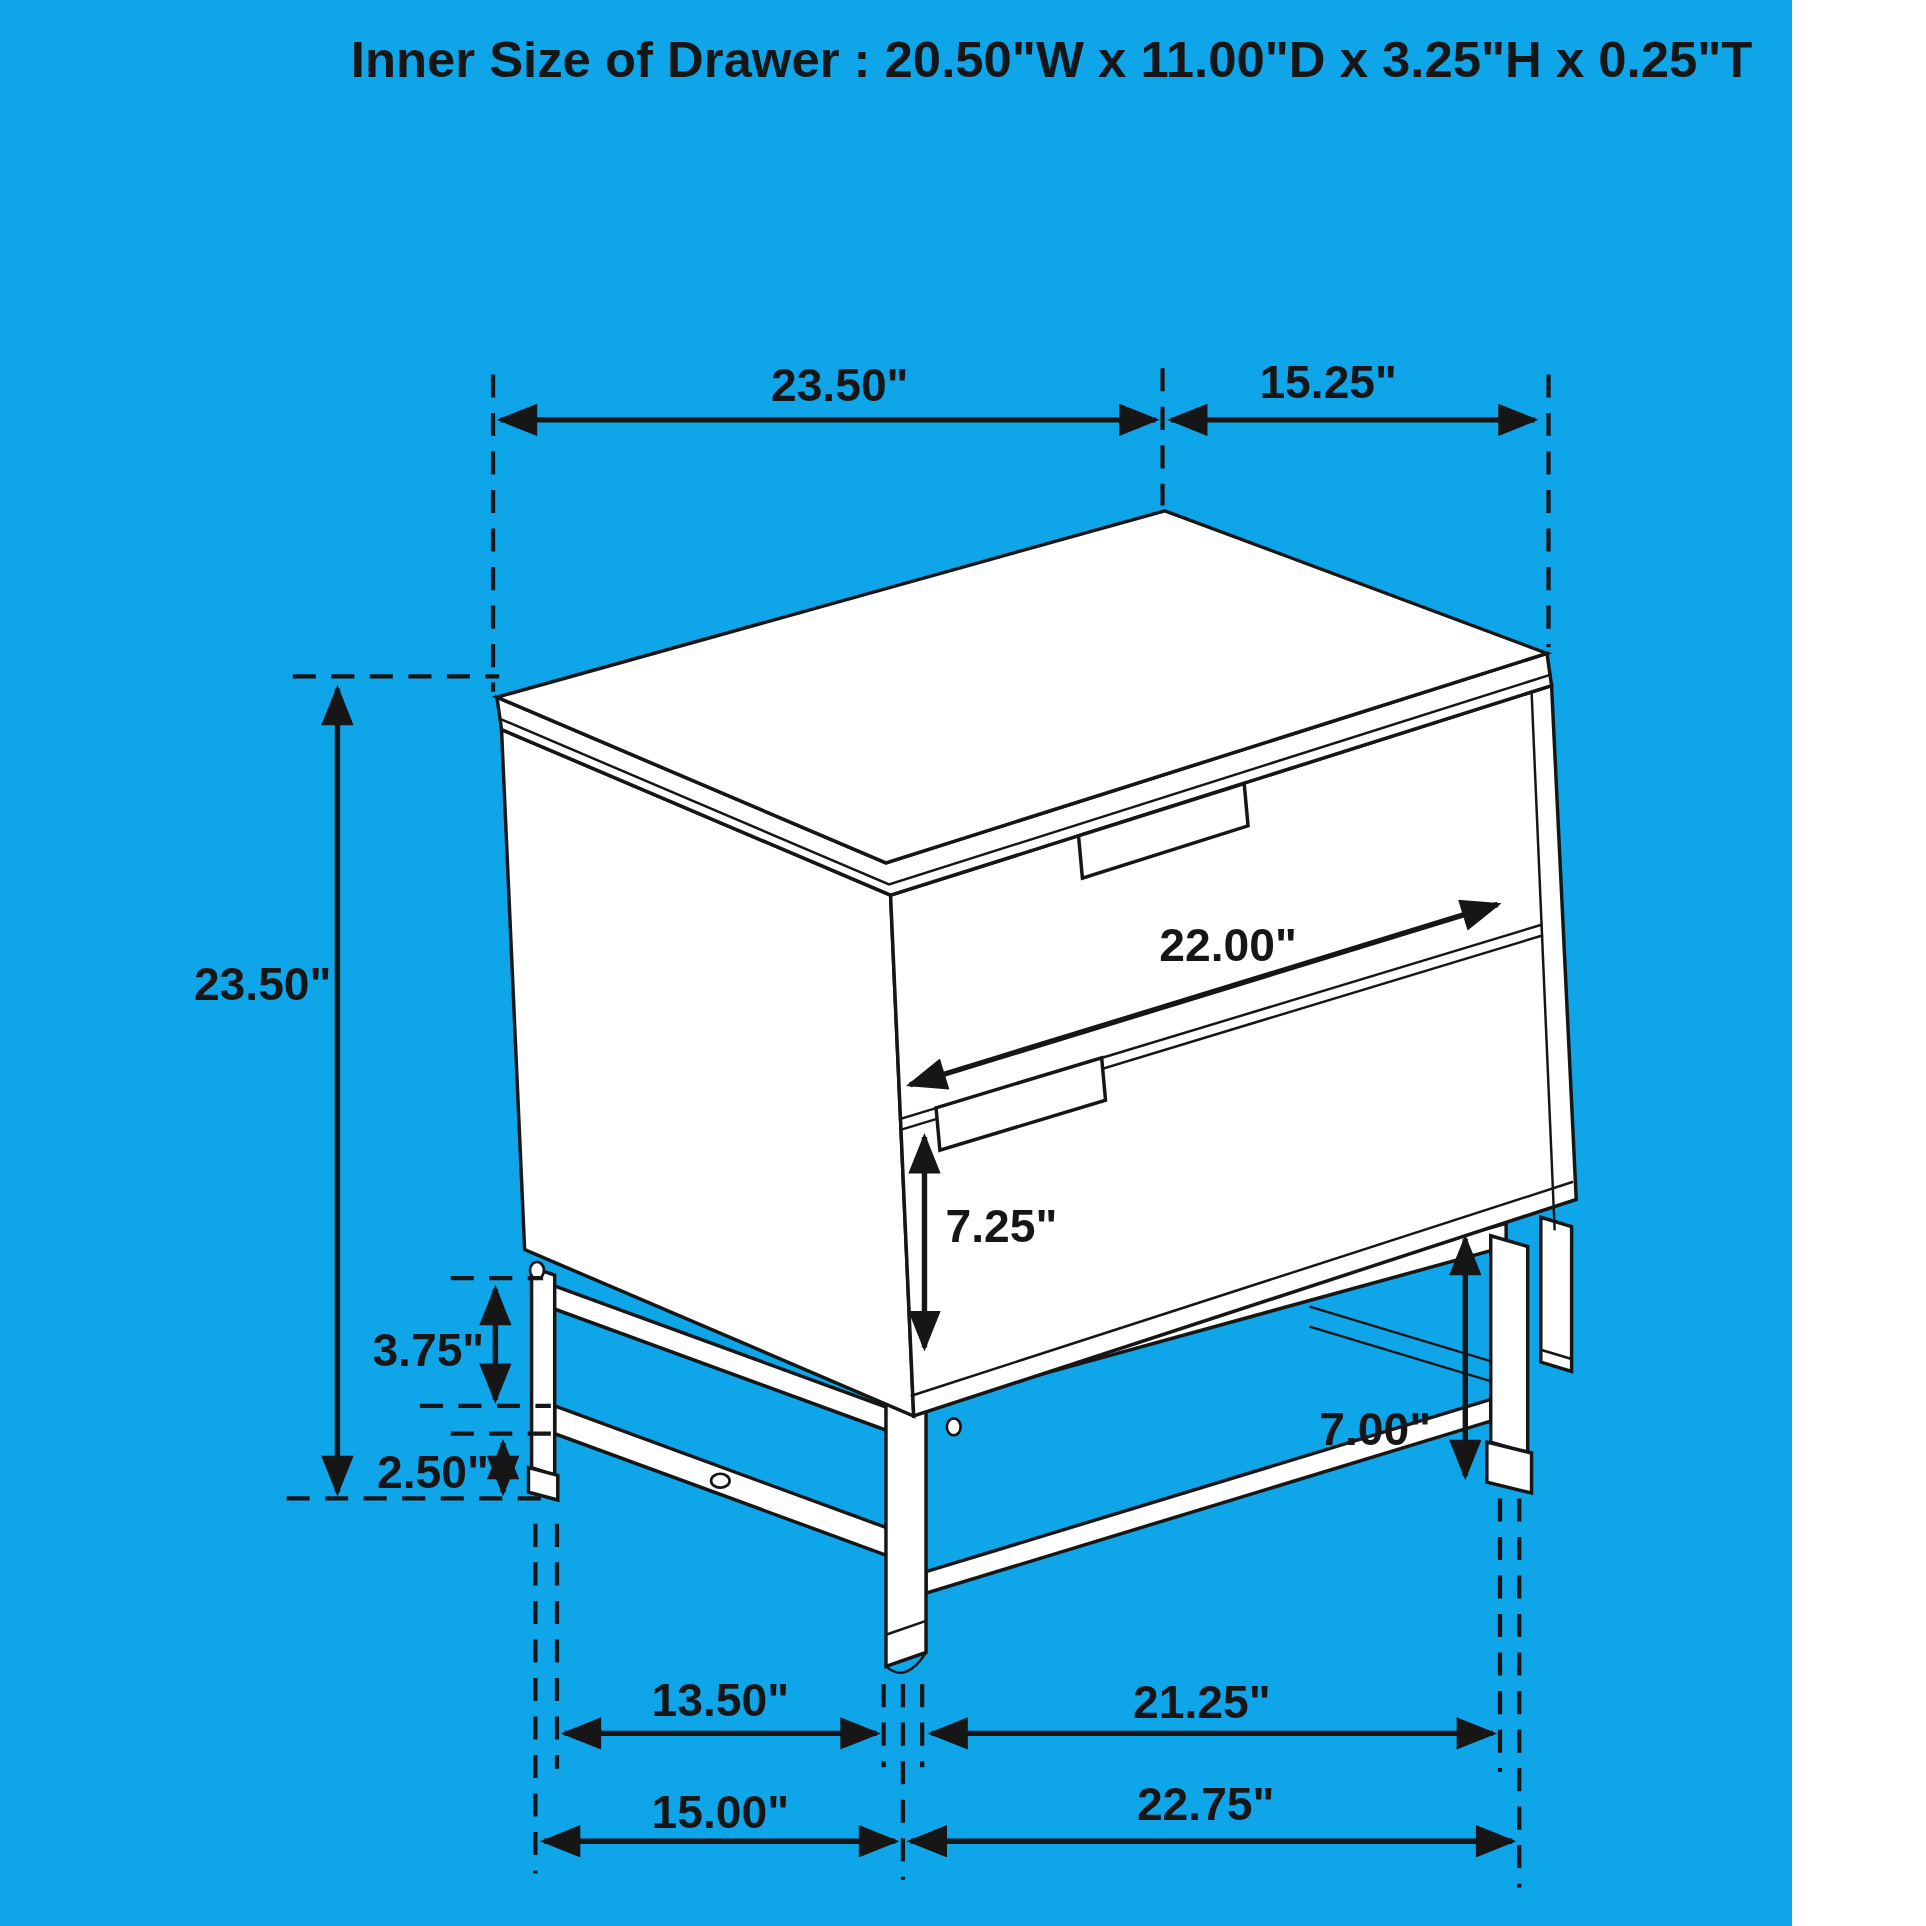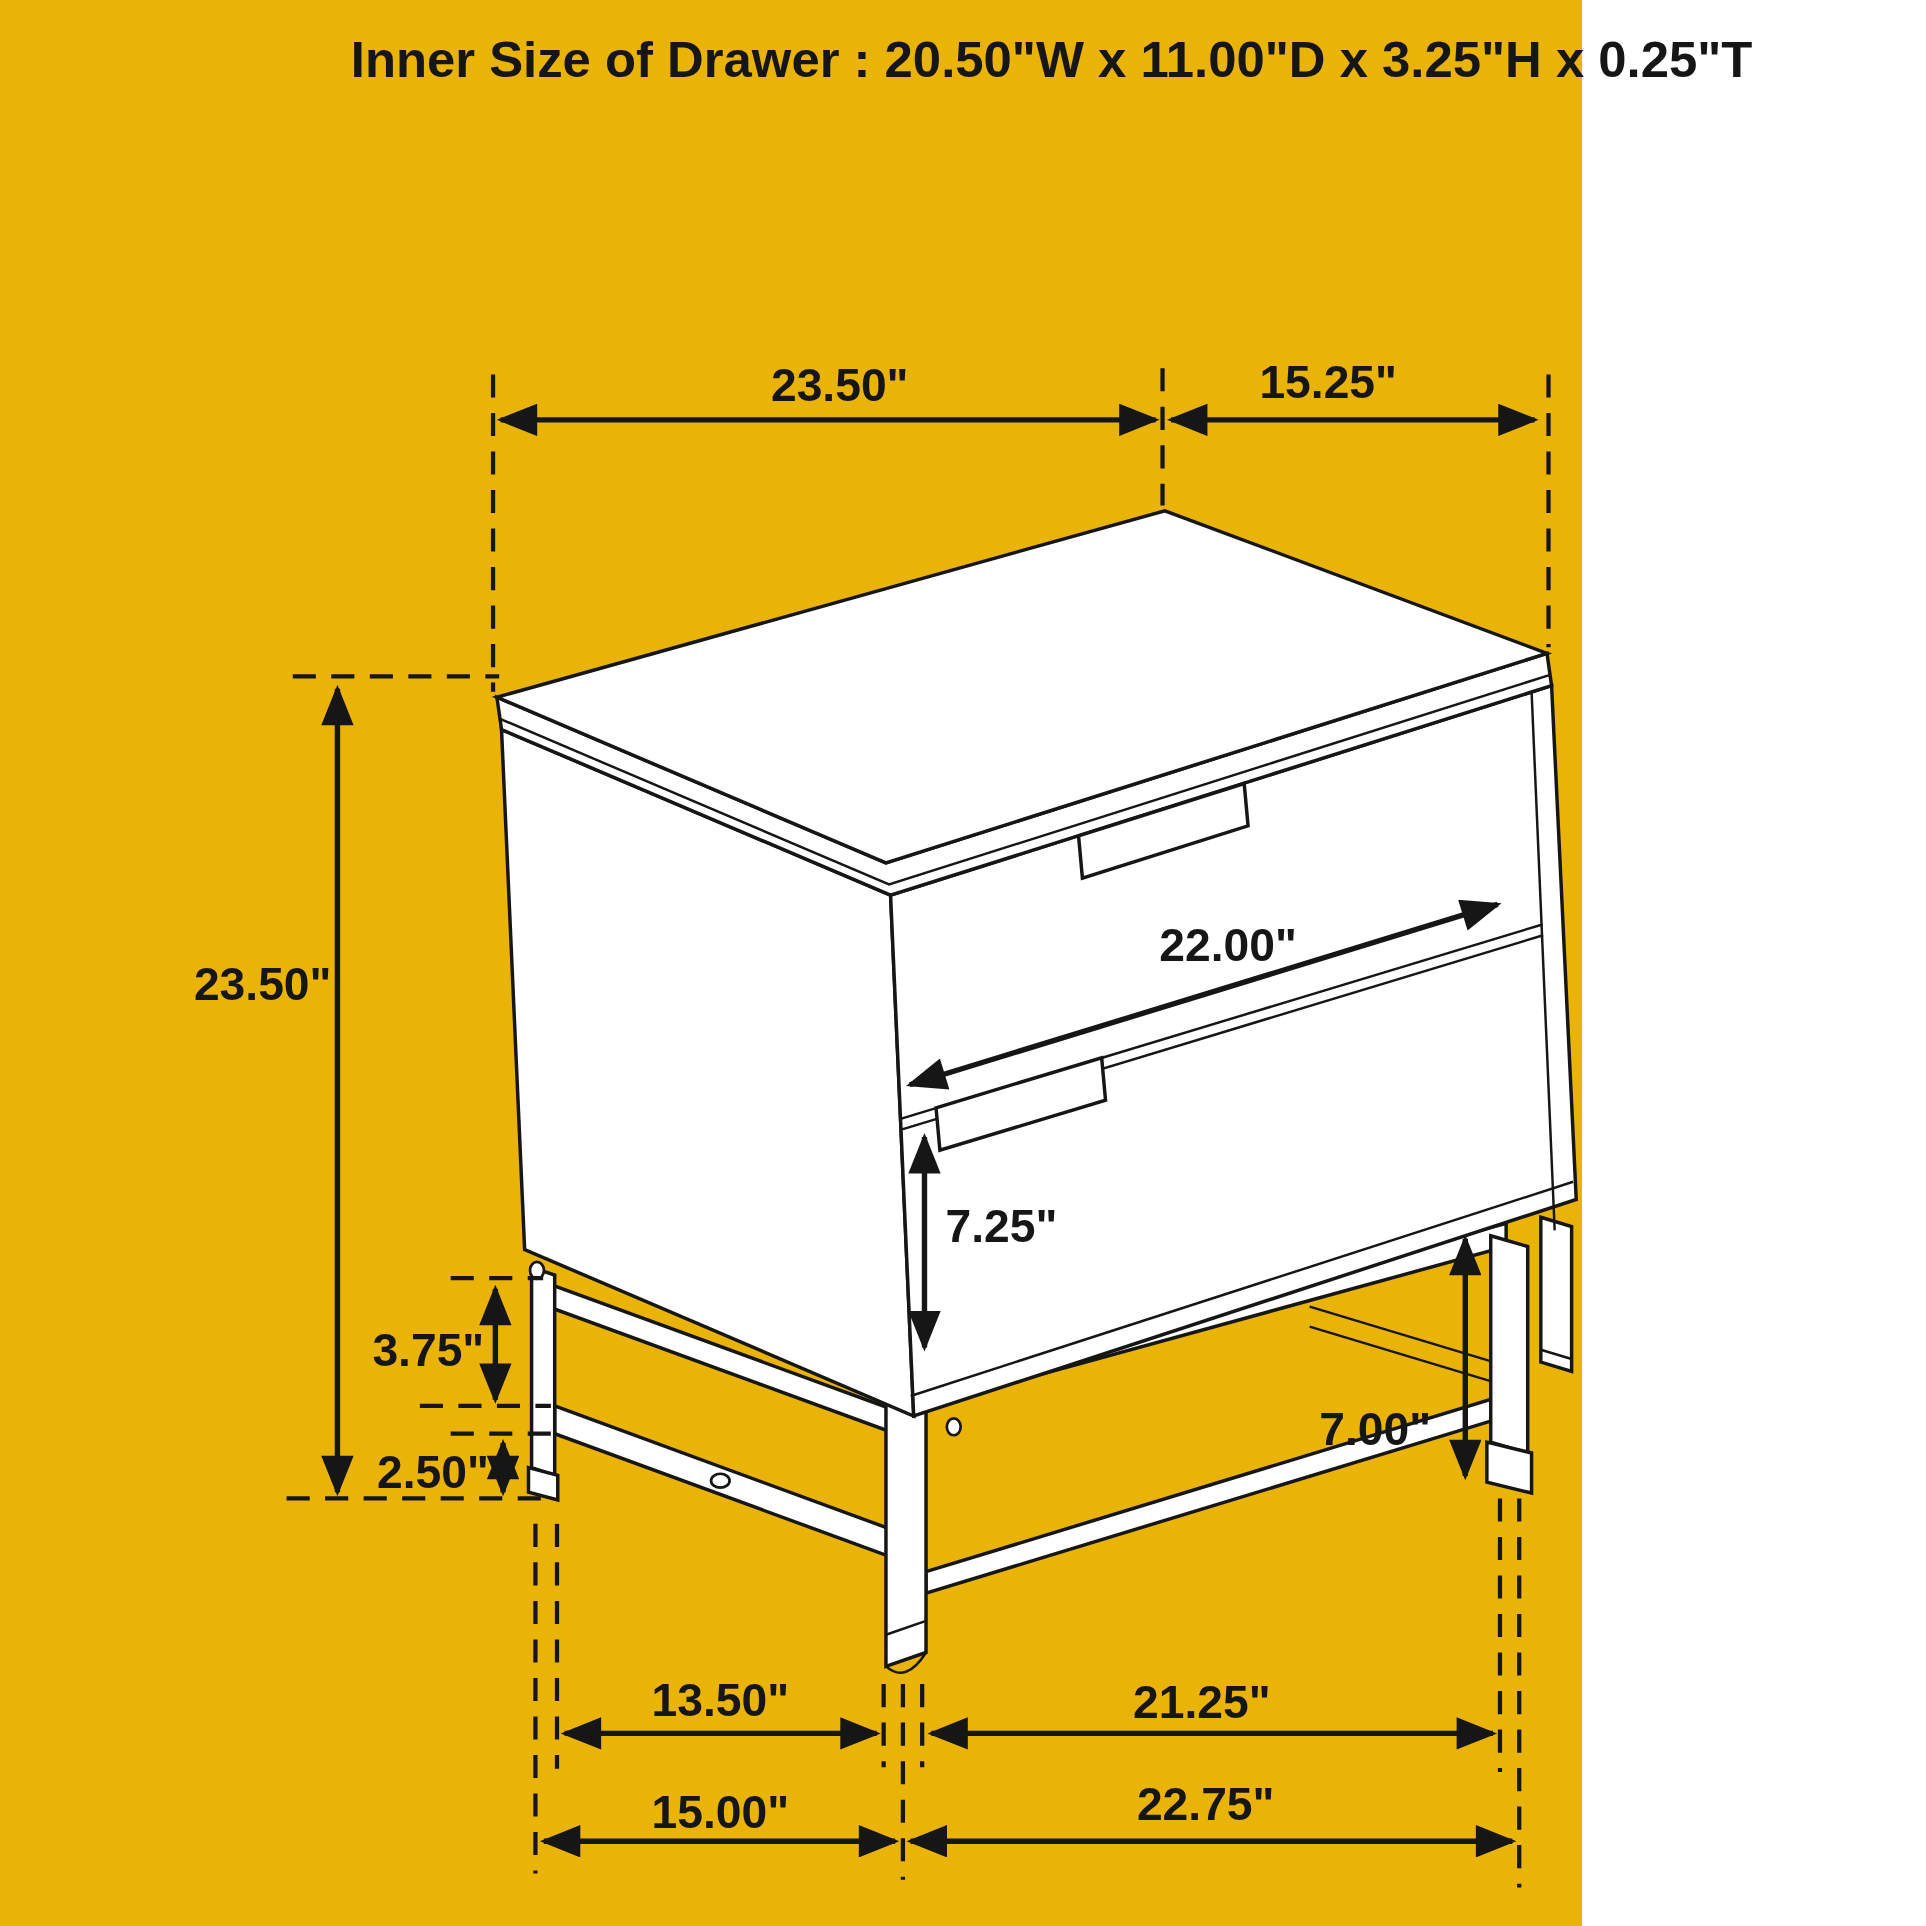--- a/index.html
+++ b/index.html
@@ -1,16 +1,16 @@
 <!DOCTYPE html>
 <html style="font-size:12.3px"><head>
 <meta charset="utf-8">
 <style>
   html,body{margin:0;padding:0;background:#ffffff;}
-  .stage{width:1582px;height:1926px;background:#eab308;position:relative;font-family:"Liberation Sans",sans-serif;}
+  .stage{width:1792px;height:1926px;background:#0ea5e9;position:relative;font-family:"Liberation Sans",sans-serif;}
   svg{display:block;}
   .panel{fill:#ffffff;stroke:#161616;stroke-width:4.5;stroke-linejoin:miter;}
   .thin{fill:none;stroke:#161616;stroke-width:3.2;}
   .dash{fill:none;stroke:#161616;stroke-width:5.5;stroke-dasharray:30 20;}
   .dim{stroke:#161616;stroke-width:7;fill:none;}
   .scr{fill:#ffffff;stroke:#161616;stroke-width:3.5;}
   text{fill:#161616;font-weight:700;}
   .t-title{font-size:66px;text-anchor:middle;}
   .t-dim{font-size:60px;text-anchor:middle;}
 </style>

